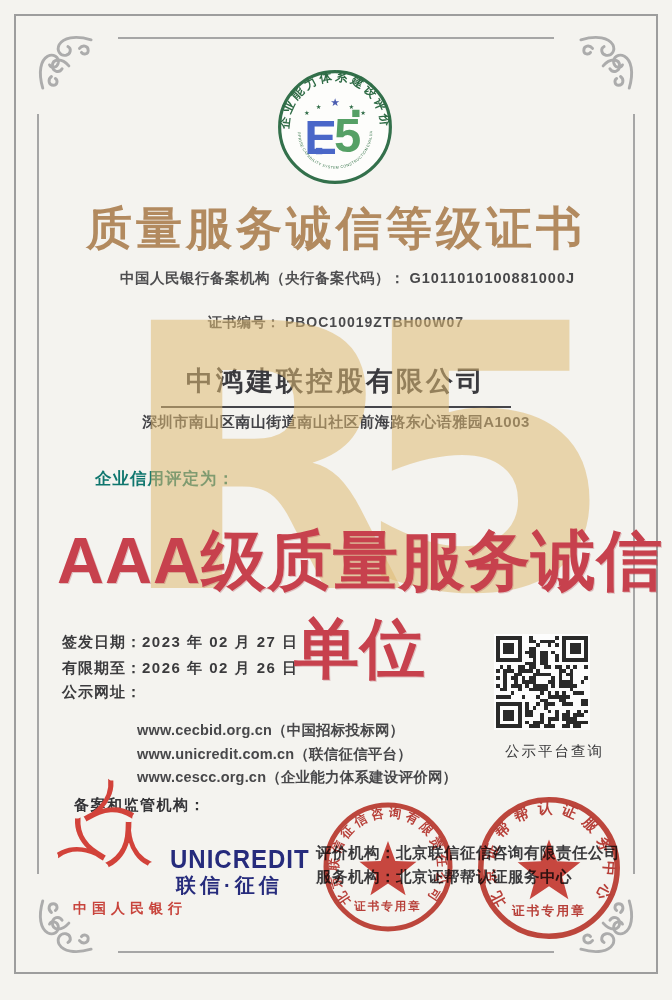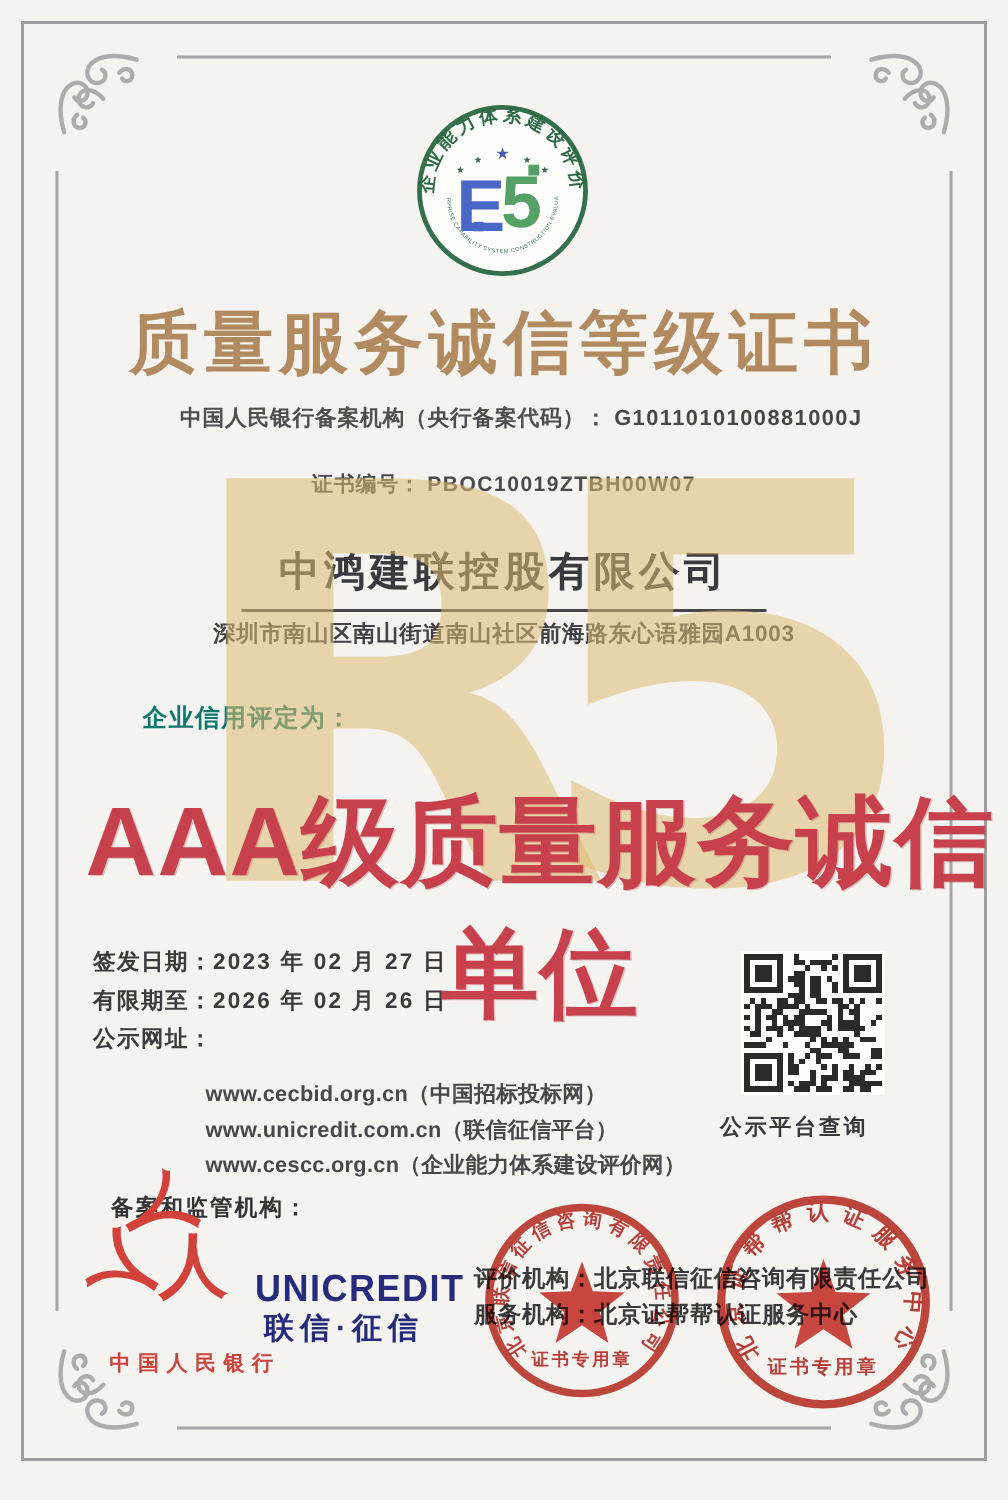--- a/index.html
+++ b/index.html
@@ -56,22 +56,22 @@
   .info .lbl { font-weight:700; letter-spacing:1px; white-space:pre; }
   .info .val { font-weight:700; letter-spacing:1.5px; }
   .urls { left:137px; top:681px; font-size:14.5px; color:#48484a; font-weight:600; z-index:2; }
   .urls div { line-height:23.5px; letter-spacing:.2px; }
   .pub-label { left:62px; top:683px; font-size:15px; font-weight:700; color:#3b3b3d;
     letter-spacing:1px; z-index:2; }
 
   
   .qr { left:494px; top:634px; width:96px; height:96px; background:#fdfdfd; padding:2px; }
   .qr svg { width:100%; height:100%; shape-rendering:crispEdges; }
-  .qr-caption { left:480px; top:742px; width:124px; text-align:left; font-size:14.5px;
-    font-weight:700; color:#38383a; letter-spacing:2px; }
+  .qr-caption { left:480px; top:742px; width:124px; text-align:right; font-size:14.5px;
+    font-weight:400; color:#38383a; letter-spacing:2px; }
 
   
   .reg-head { left:74px; top:796px; font-size:15px; font-weight:700; color:#333336;
     letter-spacing:1.5px; }
   .pbc-logo { left:92px; top:818px; width:74px; height:76px; }
   .pbc-logo span { position:absolute; left:50%; top:50%; font-size:46px; font-weight:900;
     color:#d2423a; line-height:1; transform-origin:0 0; }
   .pbc-name { left:62px; top:900px; width:136px; text-align:center; font-size:14px;
     font-weight:700; color:#c8443c; letter-spacing:5px;
     font-family:"Liberation Serif","DejaVu Serif",serif; }

